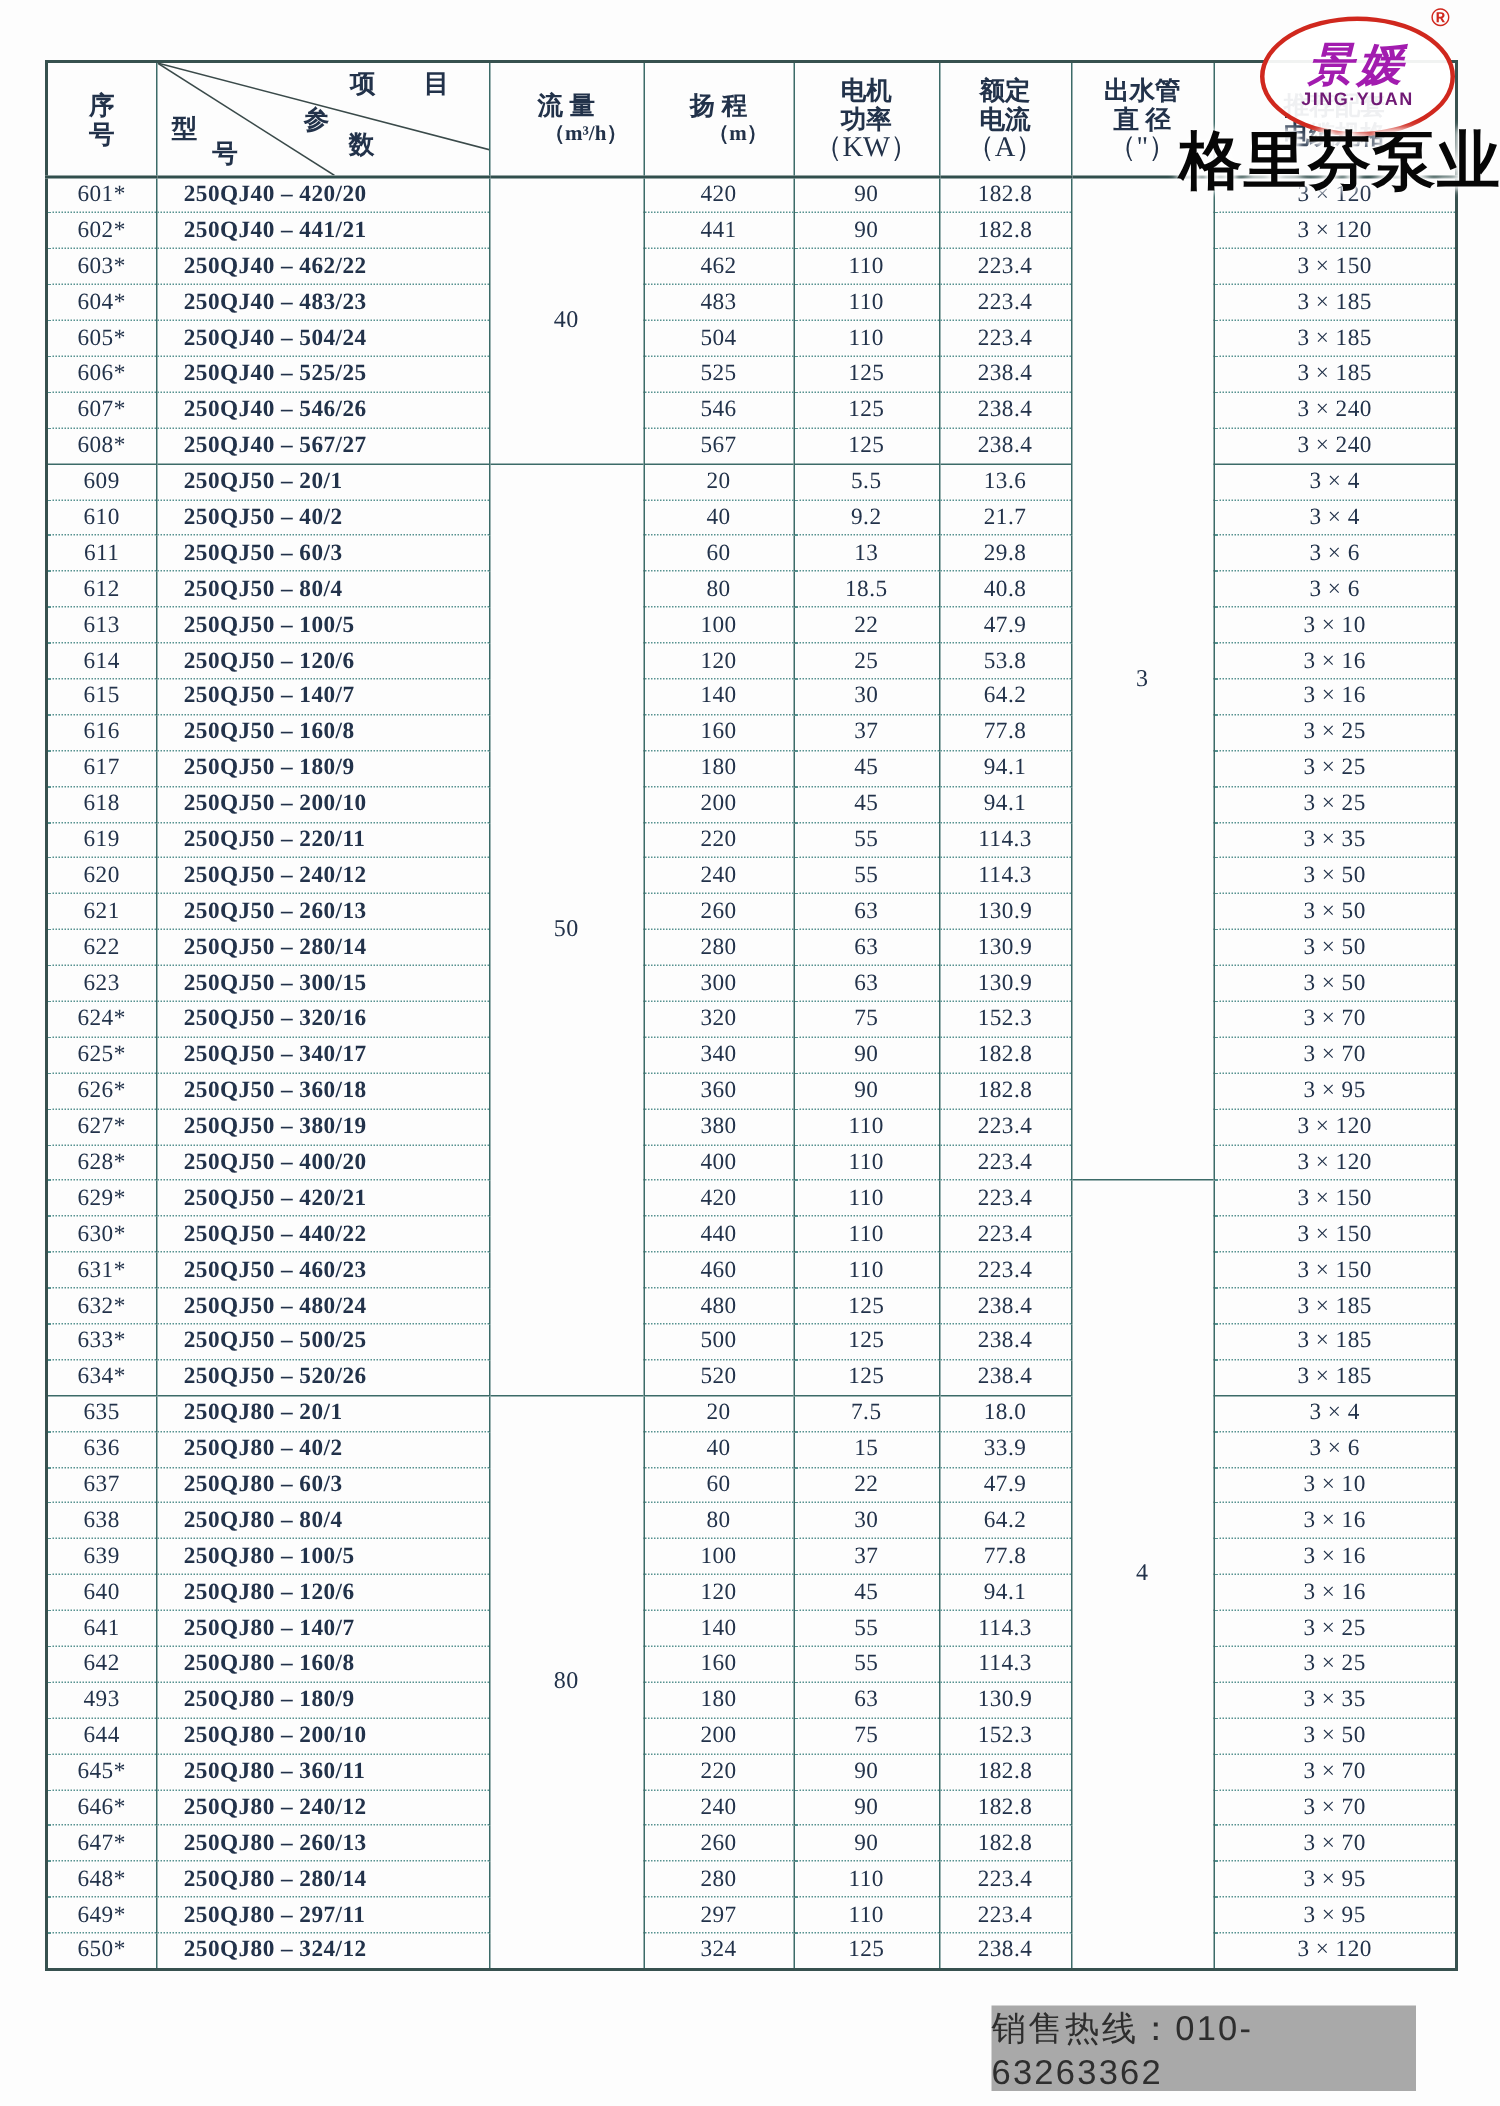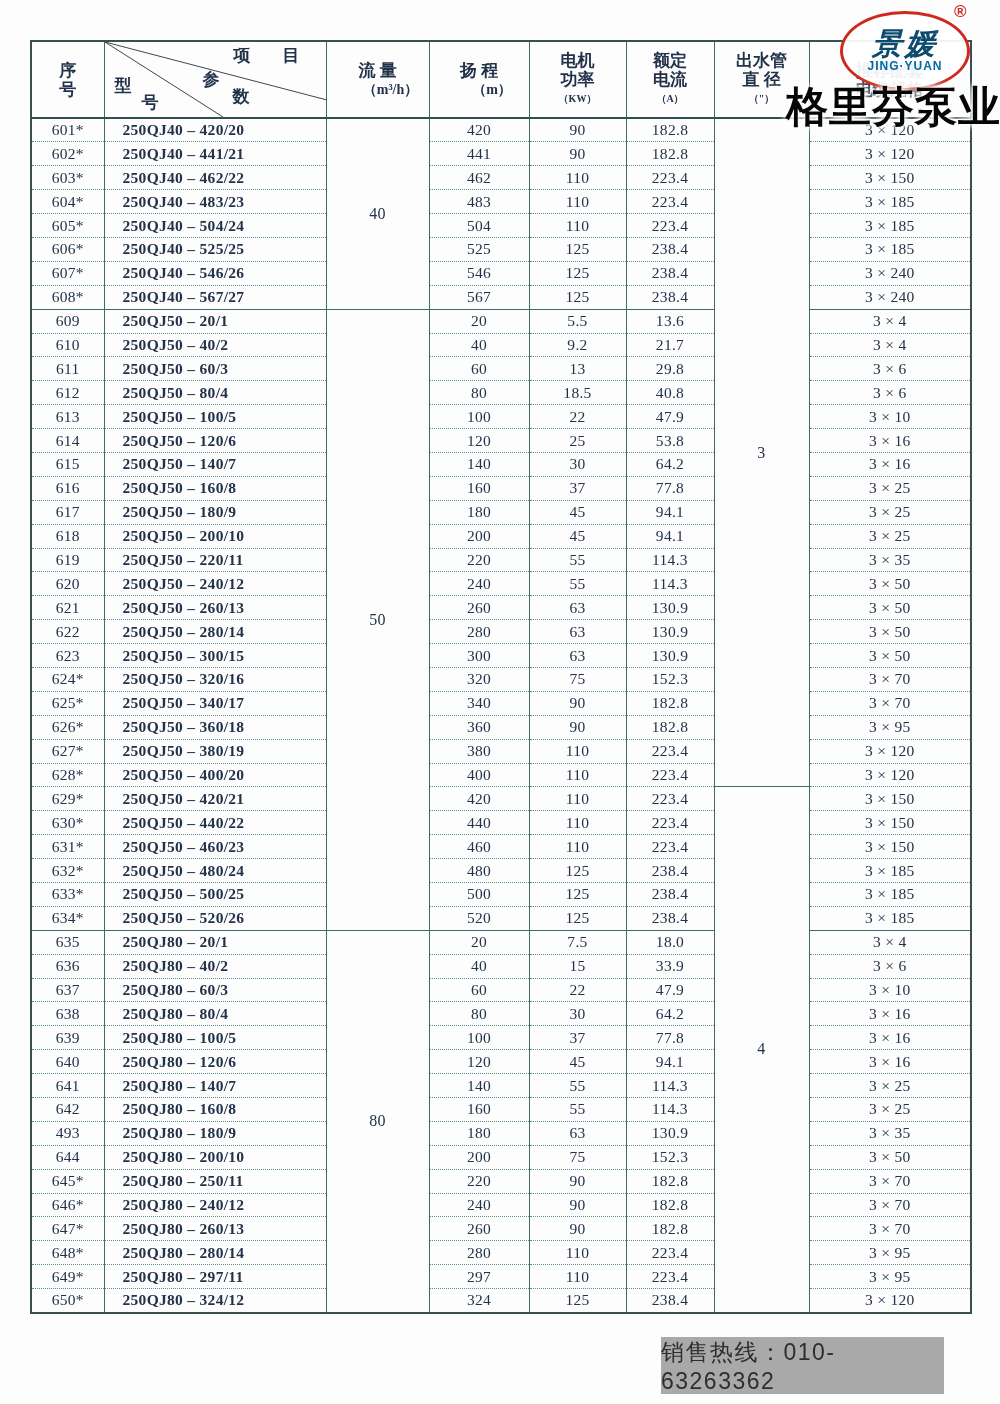--- a/index.html
+++ b/index.html
@@ -11,37 +11,37 @@
   .spec-table th,.spec-table td{border-right:1px solid #3c6b68;overflow:hidden;}
   .spec-table thead th{border-bottom:2px solid #314f4d;height:75px;padding:0;
                        font-size:17px;font-weight:bold;vertical-align:middle;text-align:center;
                        line-height:19px;}
   .spec-table tbody tr{height:23.9px;margin-left:44px;}
   .spec-table tbody td{border-top:1px dotted #579290;font-size:15.5px;text-align:center;
                        padding:0;letter-spacing:.3px;}
   .c-model{text-align:left !important;padding-left:18px !important;font-weight:bold;}
   .c-flow,.c-dia{border-top:1px solid #3c6b68 !important;font-size:16px !important;}
   tr.group-start td{border-top:1px solid #3c6b68;}
-  .hdr-sub{font-size:10px;font-weight:bold;}
+  .hdr-sub{font-size:19px;font-weight:normal;}
   .hdr-sub2{font-size:14px;font-weight:bold;padding-left:26px;}
   
   .diag-cell{position:relative;}
   .diag-cell svg{position:absolute;left:0;top:0;}
   .diag-item{position:absolute;top:4px;right:12px;letter-spacing:14px;}
   .diag-param-1{position:absolute;left:98px;top:28px;}
   .diag-param-2{position:absolute;left:128px;top:45px;}
   .diag-model-1{position:absolute;left:10px;top:34px;}
   .diag-model-2{position:absolute;left:37px;top:51px;}
   
   .logo-oval{position:absolute;left:840px;top:11px;width:124px;height:74px;z-index:3;
              border:3px solid #d0281e;border-radius:50%;background:rgba(255,255,255,.93);
              display:flex;flex-direction:column;align-items:center;justify-content:center;}
-  .logo-cn{font-family:"Liberation Serif",serif;font-weight:900;font-size:30px;color:#0c4a6e;
+  .logo-cn{font-family:"Liberation Serif",serif;font-weight:900;font-size:30px;color:#a21caf;
            letter-spacing:3px;line-height:30px;font-style:italic;}
-  .logo-en{font-family:"Liberation Sans",sans-serif;font-weight:bold;font-size:12px;color:#0369a1;
+  .logo-en{font-family:"Liberation Sans",sans-serif;font-weight:bold;font-size:12px;color:#701a75;
            letter-spacing:1px;line-height:14px;}
   .reg-mark{position:absolute;left:954px;top:2px;z-index:4;color:#d0281e;font-size:17px;
             font-weight:bold;font-family:"Liberation Sans",sans-serif;}
   .company-name{position:absolute;left:786px;top:79px;z-index:4;width:220px;
                 font-family:"Liberation Sans",sans-serif;font-weight:900;font-size:42px;
                 letter-spacing:1px;color:#060606;white-space:nowrap;
                 text-shadow:0 0 4px #fff,0 0 6px #fff,0 0 8px #fff;}
   .hotline-bar{position:absolute;left:661px;top:1337px;width:283px;height:57px;z-index:2;
                background:#a9a9a9;display:flex;align-items:center;justify-content:center;}
   .hotline-text{font-family:"Liberation Sans",sans-serif;font-size:23px;color:#2e2e2e;
@@ -462,21 +462,21 @@
         <tr>
           <td class="c-serial">644</td>
           <td class="c-model">250QJ80 – 200/10</td>
           <td class="c-head">200</td>
           <td class="c-power">75</td>
           <td class="c-current">152.3</td>
           <td class="c-cable">3 × 50</td>
         </tr>
         <tr>
           <td class="c-serial">645*</td>
-          <td class="c-model">250QJ80 – 250/11</td>
+          <td class="c-model">250QJ80 – 360/11</td>
           <td class="c-head">220</td>
           <td class="c-power">90</td>
           <td class="c-current">182.8</td>
           <td class="c-cable">3 × 70</td>
         </tr>
         <tr>
           <td class="c-serial">646*</td>
           <td class="c-model">250QJ80 – 240/12</td>
           <td class="c-head">240</td>
           <td class="c-power">90</td>

